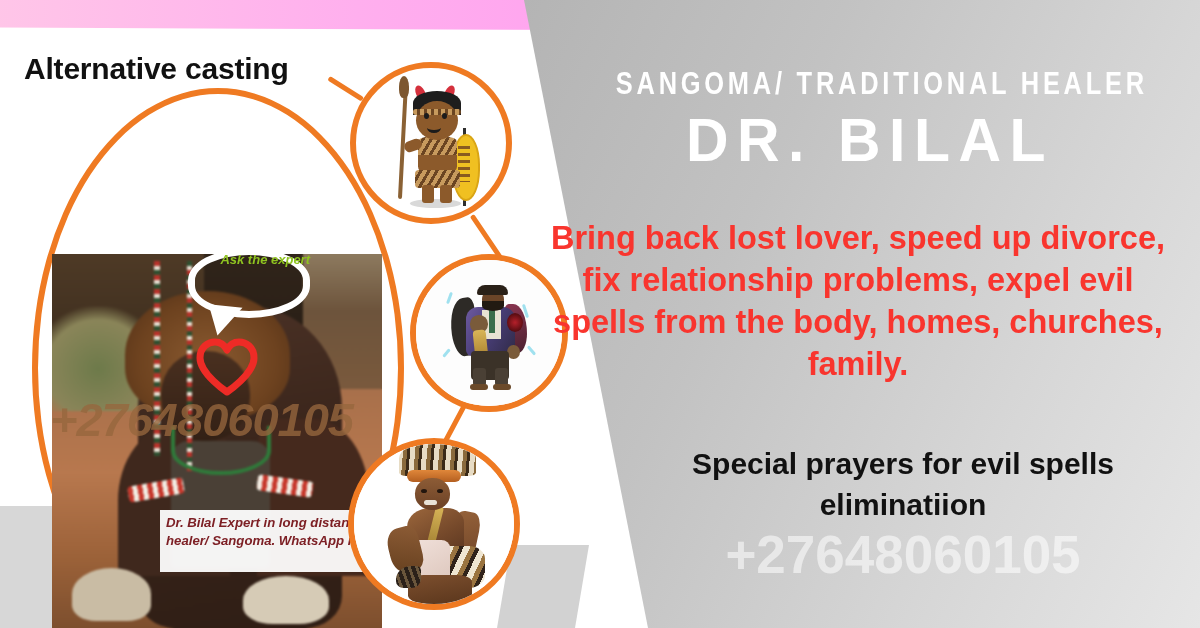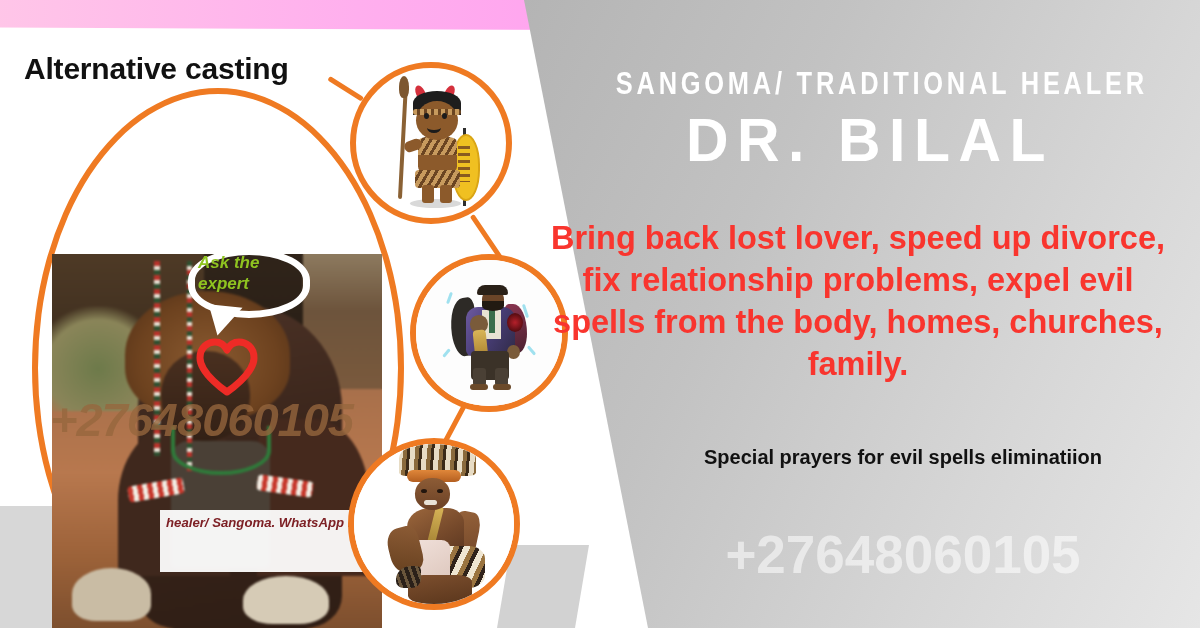--- a/index.html
+++ b/index.html
@@ -88,22 +88,22 @@
   .heart{position:absolute;left:196px;top:338px;width:62px;height:58px;}
   .heart svg{display:block;}
 
   
   .bubble{position:absolute;left:188px;top:248px;width:122px;height:70px;
     border:7px solid #ffffff;border-radius:50%/46%;box-sizing:border-box;}
   .bubble-tail{position:absolute;left:207px;top:306px;width:0;height:0;
     border-left:12px solid transparent;border-right:22px solid transparent;
     border-top:30px solid #ffffff;transform:rotate(6deg);}
   .bubble-text{position:absolute;left:198px;top:252px;width:112px;
-    font-style:italic;font-weight:700;font-size:17px;line-height:1.25;
-    color:#8fc320;text-align:left;}
+    font-style:italic;font-weight:700;font-size:13px;line-height:1.25;
+    color:#8fc320;text-align:right;}
 
   
   .wm-photo{position:absolute;left:50px;top:392px;width:420px;
     font-size:47px;font-weight:700;font-style:italic;color:rgba(150,103,62,.78);
     letter-spacing:-1px;white-space:nowrap;}
 
   
   .caption{position:absolute;left:160px;top:510px;width:216px;height:62px;
     background:rgba(255,255,255,.94);padding:4px 6px;box-sizing:border-box;
     font-size:13.2px;line-height:1.38;font-weight:700;font-style:italic;
@@ -219,21 +219,21 @@
   
   .eyebrow{position:absolute;left:560px;top:66px;width:620px;text-align:center;
     font-size:31px;font-weight:700;color:#ffffff;letter-spacing:4.6px;
     transform:scaleX(.82);transform-origin:center;white-space:nowrap;}
   .bigname{position:absolute;left:560px;top:104px;width:620px;text-align:center;
     font-size:62px;font-weight:700;color:#ffffff;letter-spacing:9px;
     transform:scaleX(.95);transform-origin:center;white-space:nowrap;}
   .redblock{position:absolute;left:534px;top:218px;width:648px;text-align:center;
     font-size:32.5px;font-weight:700;line-height:1.29;color:#f9352e;}
   .blackblock{position:absolute;left:620px;top:444px;width:566px;text-align:center;
-    font-size:20px;font-weight:700;line-height:1.35;color:#111111;}
+    font-size:30px;font-weight:700;line-height:1.35;color:#111111;}
   .wm-right{position:absolute;left:620px;top:524px;width:566px;text-align:center;
     font-size:53px;font-weight:700;color:rgba(255,255,255,.55);letter-spacing:0px;
     white-space:nowrap;}
 </style>
 </head>
 <body>
 
 <div id="poster">
 
   <div class="band band-pink"></div>
@@ -280,20 +280,21 @@
     </svg>
   </div>
 
   <div class="bubble-tail"></div>
   <div class="bubble"></div>
   <div class="bubble-text">Ask the expert</div>
 
   <div class="wm-photo">+27648060105</div>
 
   <div class="caption">
+    <div>Dr. Bilal Expert in long distan</div>
     <div>healer/ Sangoma. WhatsApp m</div>
   </div>
 
   <div class="circ" id="circle-1">
     <div class="circ-inner c1">
       <div class="shadow"></div>
       <div class="spear"></div>
       <div class="spearhead"></div>
       <div class="shieldstick"></div>
       <div class="shield"></div>

